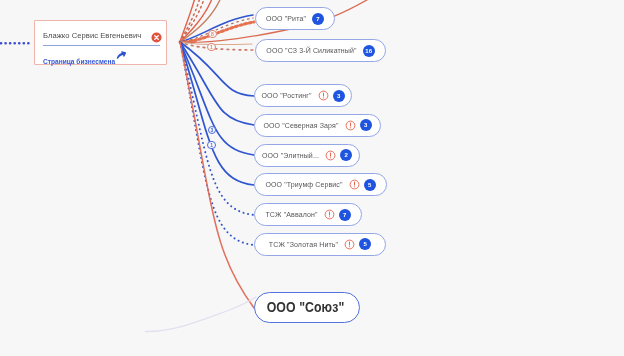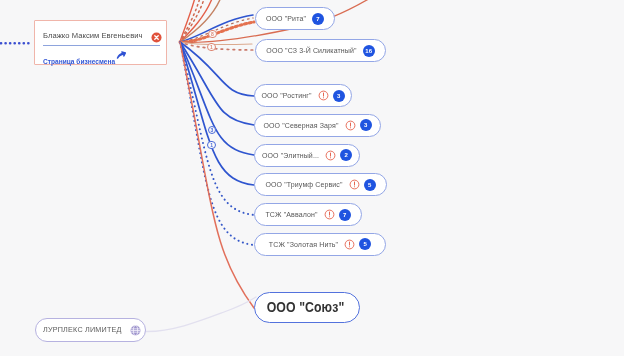--- a/index.html
+++ b/index.html
@@ -75,33 +75,23 @@
         <path d="M180 42 C 214.3 212.2 211.2 249.6 254 308" stroke="#e2705c" stroke-width="1.5"></path>
         <path d="M145.5 331.5 C 172 332 200 321 224 312 C 238 307 248 302 256 297" stroke="#e2e0ef" stroke-width="1.3"></path>
         <path d="M1 43.2 L30 43.2" stroke="#3b4fd0" stroke-width="2.6" stroke-dasharray="0.1 4.45" stroke-linecap="round"></path>
       </g>
   </svg>
 
   <div class="node" id="union">
     <span class="lbl">ООО "Союз"</span>
   </div>
 
-  <div class="node" id="lurplex">
-    <span class="lbl">ЛУРПЛЕКС ЛИМИТЕД</span>
-    <span class="globe">
-      <svg viewBox="0 0 16 16" width="11" height="11">
-        <circle cx="8" cy="8" r="7.2" fill="#9d93cc"></circle>
-        <ellipse cx="8" cy="8" rx="3.1" ry="7.2" fill="none" stroke="#fbfaff" stroke-width="1.1"></ellipse>
-        <path d="M1.1 5.6H14.9M0.9 8H15.1M1.1 10.4H14.9" stroke="#fbfaff" stroke-width="1.1"></path>
-      </svg>
-    </span>
-  </div>
 
   <div id="card">
-    <span class="pname">Блажко Максим Евгеньевич</span>
+    <span class="pname">Блажко Сервис Евгеньевич</span>
     <span class="closebtn">
       <svg viewBox="0 0 16 16" width="11" height="11">
         <circle cx="8" cy="8" r="7.3" fill="#e0523c"></circle>
         <path d="M5.5 5.5 L10.5 10.5 M10.5 5.5 L5.5 10.5" stroke="#fff" stroke-width="1.9" stroke-linecap="round"></path>
       </svg>
     </span>
     <div class="divider"></div>
     <div class="row2">
       <span class="link">Страница бизнесмена</span><span class="arrow">
         <svg viewBox="0 0 16 16" width="10" height="10">

